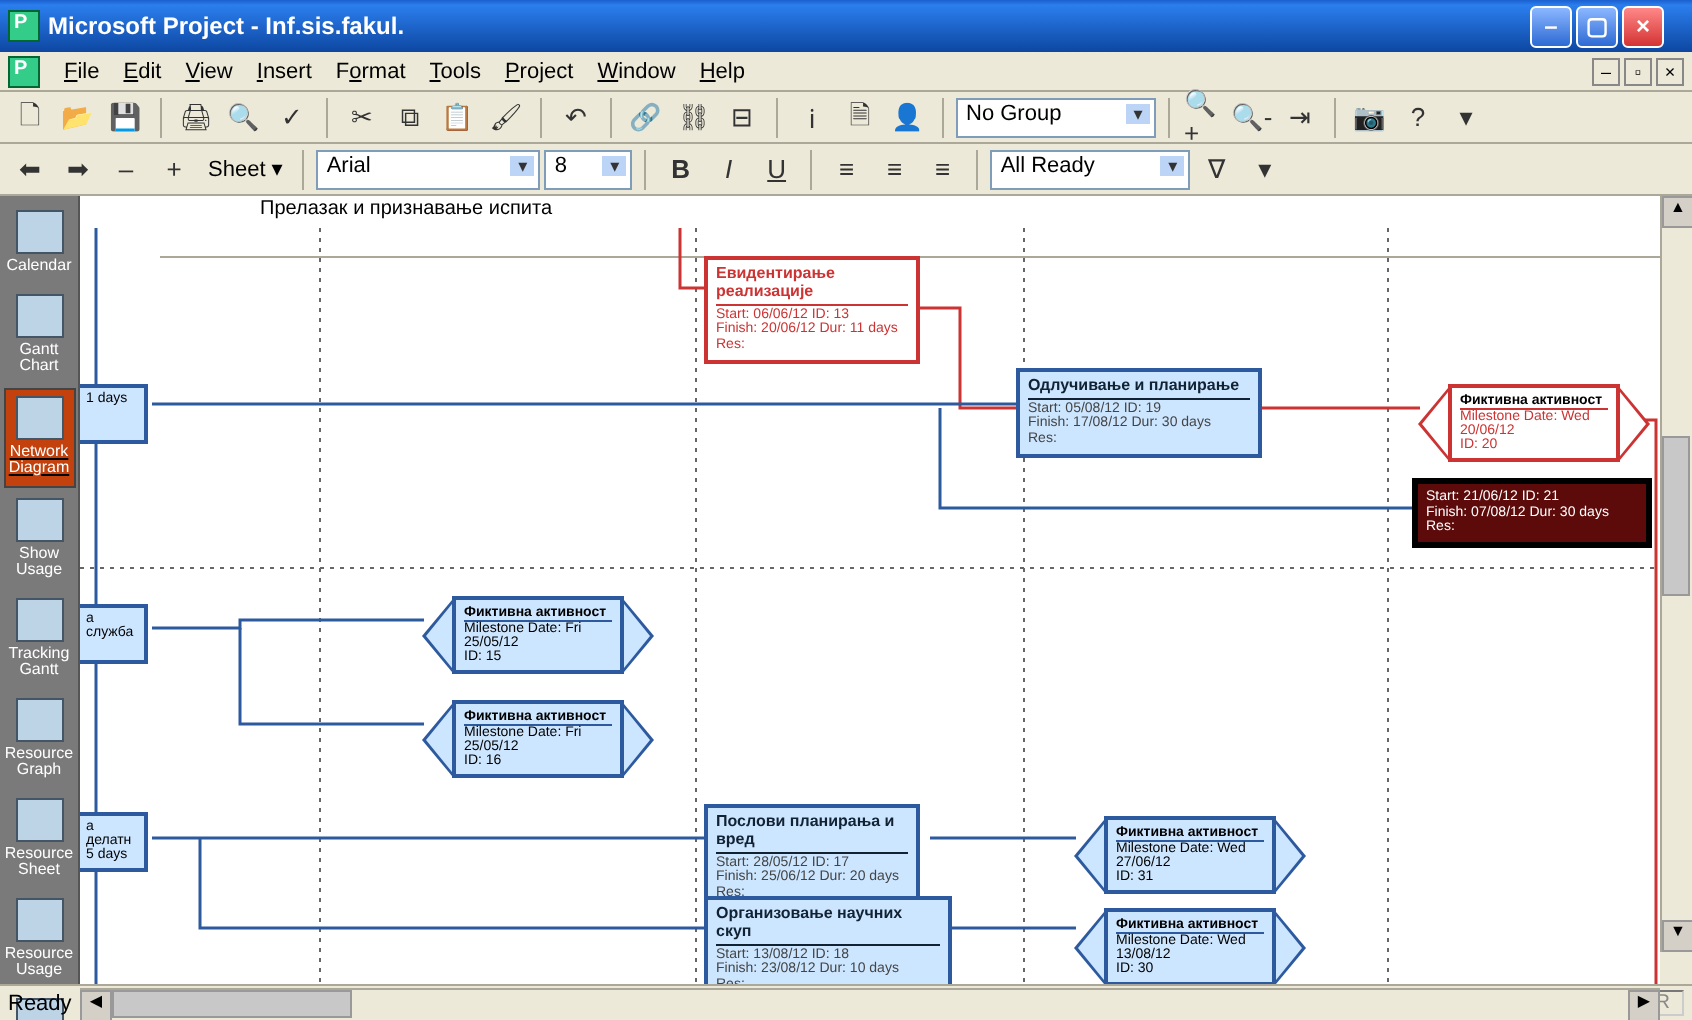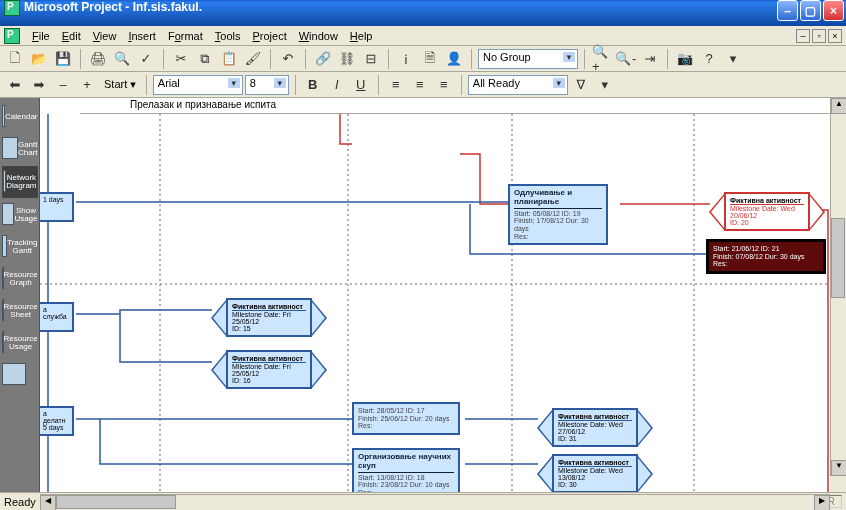--- a/index.html
+++ b/index.html
@@ -1,19 +1,19 @@
 <!DOCTYPE html>
 <html><head>
 <meta charset="utf-8">
 <style>
 * { box-sizing: border-box; margin: 0; padding: 0; font-family: Tahoma, Arial, sans-serif; }
 body { width: 846px; height: 510px; overflow: hidden; background: #ece9d8; font-size: 11px; }
 
 
-.titlebar { height: 26px; background: linear-gradient(to bottom, #1b5fce, #2b7eee 10%, #0d47a1); display: flex; align-items: flex-start; color: #fff; padding: 0 2px 0 4px; }
+.titlebar { height: 26px; background: linear-gradient(to bottom, #1b5fce, #2b7eee 10%, #0d47a1); display: flex; align-items: center; color: #fff; padding: 0 14px 0 4px; }
 .titlebar .app-icon { width: 16px; height: 16px; background: #3c8; border: 1px solid #063; margin-right: 4px; position: relative; }
 .titlebar .app-icon::after { content: "P"; position: absolute; top: 0; left: 2px; font-size: 10px; font-weight: bold; color: #fff; }
 .titlebar .title { flex: 1; font-weight: bold; font-size: 12px; }
 .titlebar .win-btns { display: flex; gap: 2px; }
 .titlebar .win-btn { width: 21px; height: 21px; border: 1px solid #fff; border-radius: 3px; display: flex; align-items: center; justify-content: center; font-size: 12px; font-weight: bold; color: #fff; }
 .win-min, .win-max { background: linear-gradient(to bottom, #8bb7ff, #2d6ad4); }
 .win-close { background: linear-gradient(to bottom, #f88, #d43333); }
 
 
 .menubar { height: 20px; background: #ece9d8; display: flex; align-items: center; padding: 0 4px; border-bottom: 1px solid #aca899; }
@@ -24,31 +24,31 @@
 .menubar .doc-btns { margin-left: auto; display: flex; gap: 2px; }
 .menubar .doc-btn { width: 14px; height: 14px; border: 1px solid #888; background: #ece9d8; font-size: 9px; text-align: center; line-height: 12px; }
 
 
 .toolbar { height: 26px; background: #ece9d8; border-bottom: 1px solid #aca899; display: flex; align-items: center; padding: 2px 4px; gap: 2px; }
 .toolbar .sep { width: 1px; height: 20px; background: #aca899; margin: 0 4px; }
 .tool-btn { width: 22px; height: 22px; border: 1px solid transparent; display: flex; align-items: center; justify-content: center; font-size: 13px; color: #333; }
 .select-box { height: 20px; border: 1px solid #7f9db9; background: #fff; font-size: 11px; padding: 1px 16px 1px 4px; position: relative; }
 .select-box::after { content: "▾"; position: absolute; right: 2px; top: 2px; color: #333; font-size: 9px; background: #bcd4f6; width: 12px; text-align: center; }
 .select-box.sm { width: 44px; }
-.select-box.md { width: 90px; }
+.select-box.md { width: 112px; }
 .select-box.lg { width: 100px; }
 .tool-text { font-size: 11px; padding: 0 4px; }
 
 
 .body-area { display: flex; height: calc(510px - 26px - 20px - 26px - 26px - 18px); }
 
 
 .viewbar { width: 40px; background: #7a7a7a; display: flex; flex-direction: column; align-items: center; padding-top: 4px; gap: 2px; border-right: 1px solid #555; }
-.view-item { width: 36px; display: flex; align-items: center; padding: 3px 0 5px; }
-.view-item.active { background: #404040; border: 1px solid #444; }
+.view-item { width: 36px; display: flex; flex-direction: column; align-items: center; padding: 3px 0 5px; }
+.view-item.active { background: #c2410c; border: 1px solid #444; text-decoration: underline; }
 .view-icon { width: 24px; height: 22px; background: #bcd4e6; border: 1px solid #456; display: block; }
 .view-label { font-size: 8px; color: #fff; text-align: center; margin-top: 2px; line-height: 1; }
 
 
 .canvas-wrap { flex: 1; background: #fff; position: relative; overflow: hidden; }
 .canvas { position: absolute; inset: 0; }
 
 
 .scroll-h { position: absolute; bottom: 0; left: 40px; right: 16px; height: 16px; background: #ece9d8; border-top: 1px solid #aca899; display: flex; }
 .scroll-h .btn, .scroll-v .btn { width: 16px; height: 16px; background: #d4d0c8; border: 1px solid #999; font-size: 8px; text-align: center; }
@@ -93,21 +93,21 @@
 
 .partial { position: absolute; border: 2px solid #2d5a9e; background: #cde6ff; font-size: 7px; padding: 2px 3px; border-left: none; }
 
 
 svg.links { position: absolute; inset: 0; pointer-events: none; }
 svg.links line, svg.links polyline { stroke: #2d5a9e; stroke-width: 1.5; fill: none; }
 svg.links .red { stroke: #c33; }
 svg.links .dash { stroke: #666; stroke-dasharray: 2 3; stroke-width: 1; }
 
 
-.task-name-row { position: absolute; top: 0; left: 40px; right: 16px; height: 16px; border-bottom: 1px solid #aca899; background: #fff; font-size: 10px; padding: 1px 50px; }
+.task-name-row { position: absolute; top: 0; left: 40px; right: 16px; height: 31px; border-bottom: 1px solid #aca899; background: #fff; font-size: 10px; padding: 1px 50px; }
 </style>
 </head>
 <body>
 
 <div class="titlebar">
   <span class="app-icon"></span>
   <div class="title">Microsoft Project - Inf.sis.fakul.</div>
   <div class="win-btns">
     <div class="win-btn win-min">–</div>
     <div class="win-btn win-max">▢</div>
@@ -166,21 +166,21 @@
   <div class="tool-btn">📷</div>
   <div class="tool-btn">?</div>
   <div class="tool-btn">▾</div>
 </div>
 
 <div class="toolbar">
   <div class="tool-btn">⬅</div>
   <div class="tool-btn">➡</div>
   <div class="tool-btn">–</div>
   <div class="tool-btn">+</div>
-  <span class="tool-text">Start ▾</span>
+  <span class="tool-text">Sheet ▾</span>
   <div class="sep"></div>
   <div class="select-box md">Arial</div>
   <div class="select-box sm">8</div>
   <div class="sep"></div>
   <div class="tool-btn">
       <b>B</b>
     </div>
   <div class="tool-btn">
       <i>I</i>
     </div>
@@ -281,22 +281,28 @@
           <div>1 days</div>
         </div>
       <div class="partial" style="left:0; top:188px; width:34px; height:30px;">
           <div class="n-title">а служба</div>
         </div>
       <div class="partial" style="left:0; top:292px; width:34px; height:30px;">
           <div class="n-title">а делатн</div>
           <div>5 days</div>
         </div>
 
-
-      <div class="node node-blue" style="left:468px; top:70px; width:100px;">
+      <div class="node node-red" style="left:312px; top:14px; width:108px;">
+        <div class="n-title">Евидентирање реализације</div>
+        <div class="n-row">Start: 06/06/12   ID: 13</div>
+        <div class="n-row">Finish: 20/06/12   Dur: 11 days</div>
+        <div class="n-row">Res:</div>
+      </div>
+
+      <div class="node node-blue" style="left:468px; top:70px; width:123px;">
         <div class="n-title">Одлучивање и планирање</div>
         <div class="n-row">Start: 05/08/12   ID: 19</div>
         <div class="n-row">Finish: 17/08/12   Dur: 30 days</div>
         <div class="n-row">Res:</div>
       </div>
 
       <div class="mile red" style="left:684px; top:78px;">
         <div class="cap-l"></div>
         <div class="mile-box red">
           <div class="n-title" style="font-weight:bold;border-bottom:1px solid #c33;">Фиктивна активност</div>
@@ -325,35 +331,36 @@
         <div class="cap-l"></div>
         <div class="mile-box">
           <div class="n-title" style="font-weight:bold;border-bottom:1px solid #2d5a9e">Фиктивна активност</div>
           <div class="n-row">Milestone Date: Fri 25/05/12</div>
           <div class="n-row">ID: 16</div>
         </div>
         <div class="cap-r"></div>
       </div>
 
       <div class="node node-blue" style="left:312px; top:288px; width:108px;">
+        <div class="n-title">Послови планирања и вред</div>
         <div class="n-row">Start: 28/05/12   ID: 17</div>
         <div class="n-row">Finish: 25/06/12   Dur: 20 days</div>
         <div class="n-row">Res:</div>
       </div>
       <div class="mile" style="left:512px; top:294px;">
         <div class="cap-l"></div>
         <div class="mile-box">
           <div class="n-title" style="font-weight:bold;border-bottom:1px solid #2d5a9e">Фиктивна активност</div>
           <div class="n-row">Milestone Date: Wed 27/06/12</div>
           <div class="n-row">ID: 31</div>
         </div>
         <div class="cap-r"></div>
       </div>
 
-      <div class="node node-blue" style="left:312px; top:334px; width:108px;">
+      <div class="node node-blue" style="left:312px; top:334px; width:124px;">
         <div class="n-title">Организовање научних скуп</div>
         <div class="n-row">Start: 13/08/12   ID: 18</div>
         <div class="n-row">Finish: 23/08/12   Dur: 10 days</div>
         <div class="n-row">Res:</div>
       </div>
       <div class="mile" style="left:512px; top:340px;">
         <div class="cap-l"></div>
         <div class="mile-box">
           <div class="n-title" style="font-weight:bold;border-bottom:1px solid #2d5a9e">Фиктивна активност</div>
           <div class="n-row">Milestone Date: Wed 13/08/12</div>

